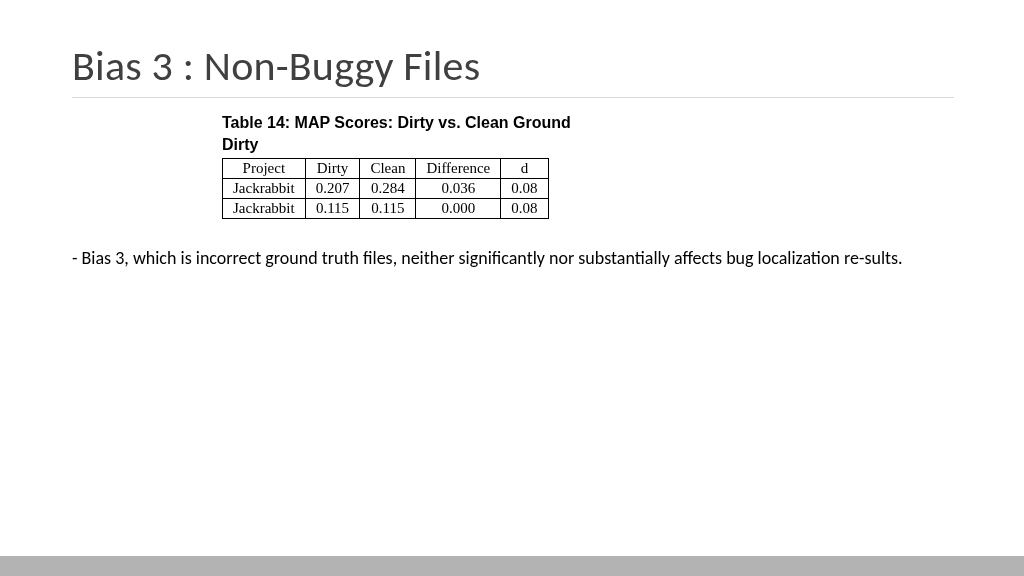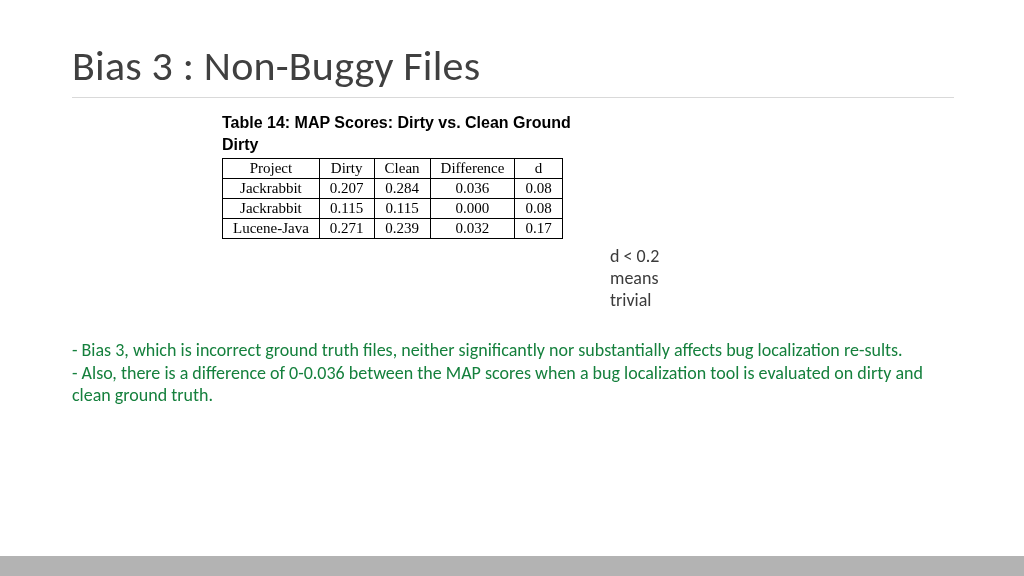--- a/index.html
+++ b/index.html
@@ -62,21 +62,21 @@
   .note {
     font-size: 18px;
     color: #3b3b3b;
     margin-left: 388px;
     margin-top: 6px;
   }
   .body-text {
     margin-top: 28px;
     font-size: 18px;
     line-height: 1.25;
-    color: #15803d;
+    color: #000000;
   }
   .body-text p {
     margin: 0;
   }
   .gray-bar {
     position: absolute;
     left: 0;
     bottom: 0;
     width: 1024px;
     height: 20px;
@@ -112,32 +112,23 @@
         <td>0.036</td>
         <td>0.08</td>
       </tr>
       <tr>
         <td>Jackrabbit</td>
         <td>0.115</td>
         <td>0.115</td>
         <td>0.000</td>
         <td>0.08</td>
       </tr>
-      <tr>
-        <td>Lucene-Java</td>
-        <td>0.271</td>
-        <td>0.239</td>
-        <td>0.032</td>
-        <td>0.17</td>
-      </tr>
     </tbody>
       </table>
-    <div class="note">d &lt; 0.2 means trivial</div>
   </div>
 
   <div class="body-text">
     <p>- Bias 3, which is incorrect ground truth files, neither significantly nor substantially affects bug localization re-sults.</p>
-    <p>- Also, there is a difference of 0-0.036 between the MAP scores when a bug localization tool is evaluated on dirty and clean ground truth.</p>
   </div>
 
 </div>
 
 <div class="gray-bar"></div>
 
 </body></html>

